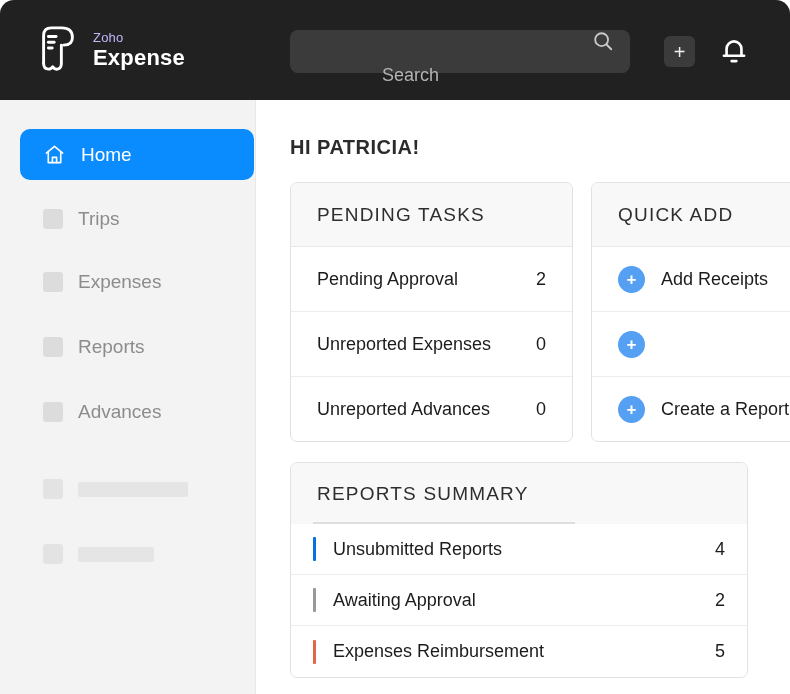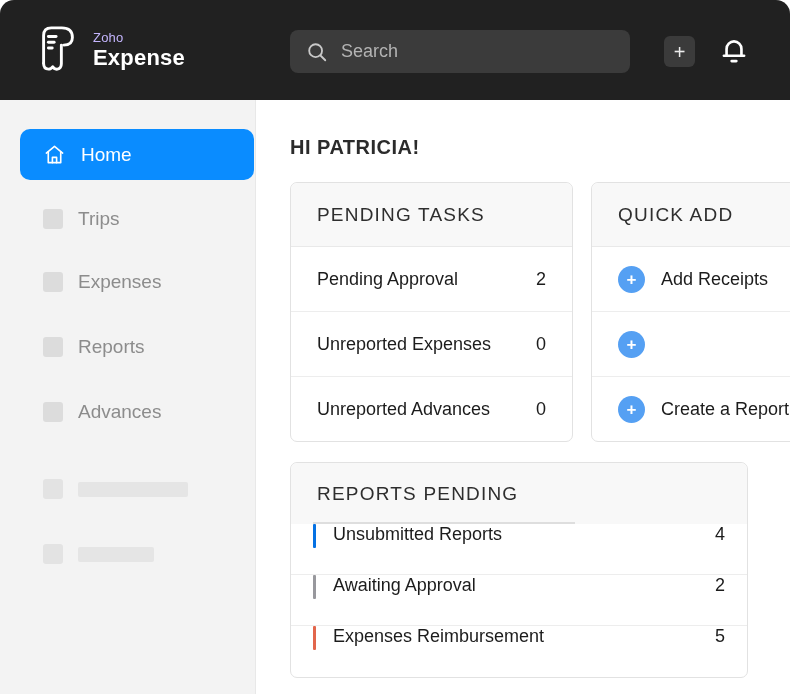--- a/index.html
+++ b/index.html
@@ -10,22 +10,22 @@
   
   .topbar { position:absolute; left:0; top:0; width:790px; height:100px;
             background:#212121; border-radius:14px 14px 0 0;
             box-shadow:0 2px 0 rgba(0,0,0,0.42); }
   .brand { position:absolute; left:36px; top:24px; display:flex; align-items:center; gap:13px; cursor:pointer; }
   .brand-text { display:flex; flex-direction:column; line-height:1; }
   .brand-company { color:#c4b5fd; font-size:13px; font-weight:400; margin-bottom:3px; letter-spacing:0.2px; }
   .brand-product { color:#ffffff; font-size:22px; font-weight:700; letter-spacing:0.2px; }
 
   .searchbox { position:absolute; left:290px; top:30px; width:340px; height:43px;
-               background:#3b3b3b; border-radius:8px; display:flex; align-items:center;
-               padding:0 16px; gap:13px; }
+               background:#3b3b3b; border-radius:8px; display:flex; align-items:flex-end;
+               padding:0 16px; gap:13px;flex-direction:column; }
   .searchbox input { flex:1; background:transparent; border:none; outline:none;
                      color:#e0e0e0; font-size:18px; font-family:inherit; }
   .searchbox input::placeholder { color:#b3b3b3; }
 
   .add-btn { position:absolute; left:664px; top:36px; width:31px; height:31px;
              background:#3b3b3b; border-radius:6px; display:flex; align-items:center;
              justify-content:center; color:#ececec; font-size:20px; font-weight:400;
              cursor:pointer; line-height:1; }
   .bell-btn { position:absolute; left:715px; top:31px; width:38px; height:40px;
               display:flex; align-items:center; justify-content:center; cursor:pointer; }
@@ -70,21 +70,21 @@
                padding-left:26px; cursor:pointer; }
   .quick-row:not(:last-child) { border-bottom:1px solid #ededed; }
   .quick-circle { width:27px; height:27px; border-radius:50%; display:flex; flex:0 0 auto;
                   align-items:center; justify-content:center; color:#ffffff;
                   font-size:17px; font-weight:600; line-height:1; }
   .quick-label { font-size:18px; color:#1c1c1c; white-space:nowrap; }
 
   .card-reports .card-header { height:61px; border-bottom:none; }
   .header-partial-line { position:absolute; left:22px; top:59px; width:262px; height:2px;
                          background:#dedede; }
-  .summary-row { height:51px; display:flex; padding:0 22px; cursor:pointer; }
+  .summary-row { height:51px; display:flex; align-items:center; padding:0 22px; cursor:pointer; }
   .summary-row:not(:last-child) { border-bottom:1px solid #ededed; }
   .summary-bar { width:3px; height:24px; border-radius:1px; flex:0 0 auto; }
   .summary-label { font-size:18px; color:#1c1c1c; margin-left:17px; flex:1; }
   .summary-value { font-size:18px; color:#1c1c1c; }
 </style>
 </head>
 <body>
 
 <div id="app">
 
@@ -201,21 +201,21 @@
       <div class="quick-row">
         <span class="quick-circle" style="background-color: rgb(85, 160, 243);">+</span>
       </div>
       <div class="quick-row">
         <span class="quick-circle" style="background-color: rgb(85, 160, 243);">+</span>
         <span class="quick-label">Create a Report</span>
       </div>
     </div>
 
     <div class="card card-reports">
-      <div class="card-header">REPORTS PENDING</div>
+      <div class="card-header">REPORTS SUMMARY</div>
       <div class="header-partial-line"></div>
       <div class="summary-row">
         <span class="summary-bar" style="background-color: rgb(5, 113, 227);"></span>
         <span class="summary-label">Unsubmitted Reports</span>
         <span class="summary-value">4</span>
       </div>
       <div class="summary-row">
         <span class="summary-bar" style="background-color: rgb(152, 152, 157);"></span>
         <span class="summary-label">Awaiting Approval</span>
         <span class="summary-value">2</span>

